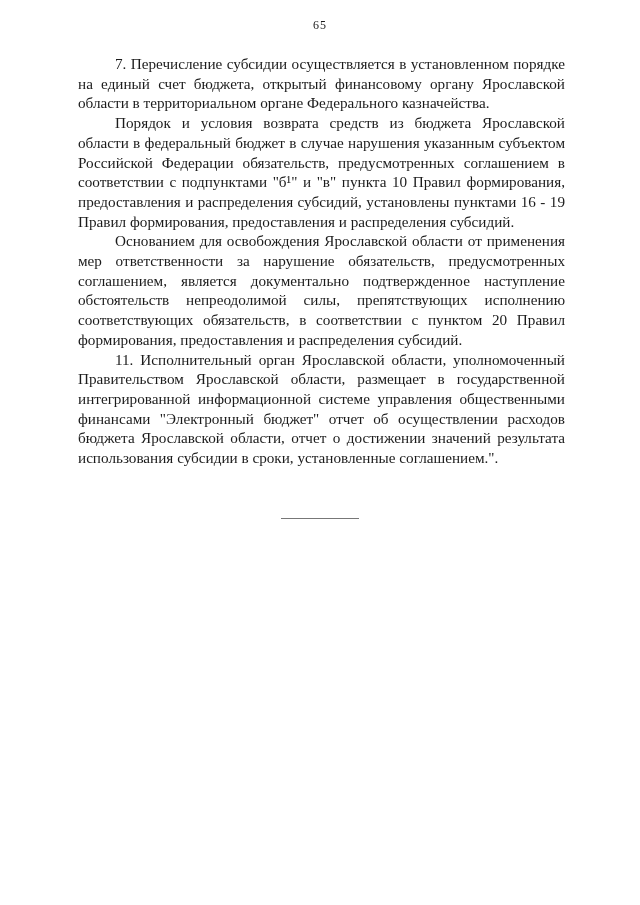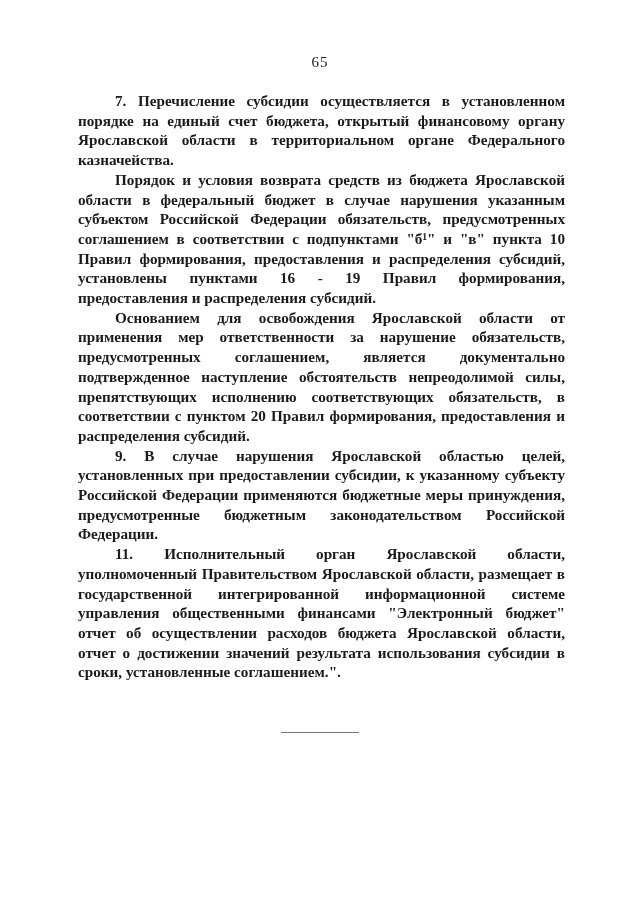--- a/index.html
+++ b/index.html
@@ -10,32 +10,31 @@
   .page {
     position: relative;
     width: 640px;
     height: 905px;
     background: #ffffff;
     overflow: hidden;
     font-family: "Liberation Serif", "DejaVu Serif", serif;
     color: #1b1b1b;
   }
   .page-number {
-    margin-top: 55px;
+    margin-top: 18px;
     text-align: center;
-    font-size: 15px;
+    font-size: 12px;
     line-height: 15px;
     letter-spacing: 1px;
   }
   .content {
     margin: 21px 75px 0 78px;
     font-size: 15.2px;
     line-height: 19.7px;
     text-align: justify;
-    font-weight: bold;
   }
   .content p {
     margin: 0;
     padding: 0;
     text-indent: 37px;
   }
   .divider {
     width: 78px;
     height: 1px;
     margin: 50px auto 0 auto;
@@ -46,19 +45,18 @@
 <body>
 
 <div class="page">
 
   <div class="page-number">65</div>
 
   <div class="content">
     <p>7. Перечисление субсидии осуществляется в установленном порядке на единый счет бюджета, открытый финансовому органу Ярославской области в территориальном органе Федерального казначейства.</p>
     <p>Порядок и условия возврата средств из бюджета Ярославской области в федеральный бюджет в случае нарушения указанным субъектом Российской Федерации обязательств, предусмотренных соглашением в соответствии с подпунктами "б¹" и "в" пункта 10 Правил формирования, предоставления и распределения субсидий, установлены пунктами 16 - 19 Правил формирования, предоставления и распределения субсидий.</p>
     <p>Основанием для освобождения Ярославской области от применения мер ответственности за нарушение обязательств, предусмотренных соглашением, является документально подтвержденное наступление обстоятельств непреодолимой силы, препятствующих исполнению соответствующих обязательств, в соответствии с пунктом 20 Правил формирования, предоставления и распределения субсидий.</p>
-    <p>9. В случае нарушения Ярославской областью целей, установленных при предоставлении субсидии, к указанному субъекту Российской Федерации применяются бюджетные меры принуждения, предусмотренные бюджетным законодательством Российской Федерации.</p>
     <p>11. Исполнительный орган Ярославской области, уполномоченный Правительством Ярославской области, размещает в государственной интегрированной информационной системе управления общественными финансами "Электронный бюджет" отчет об осуществлении расходов бюджета Ярославской области, отчет о достижении значений результата использования субсидии в сроки, установленные соглашением.".</p>
   </div>
 
   <div class="divider"></div>
 
 </div>
 
 </body></html>

